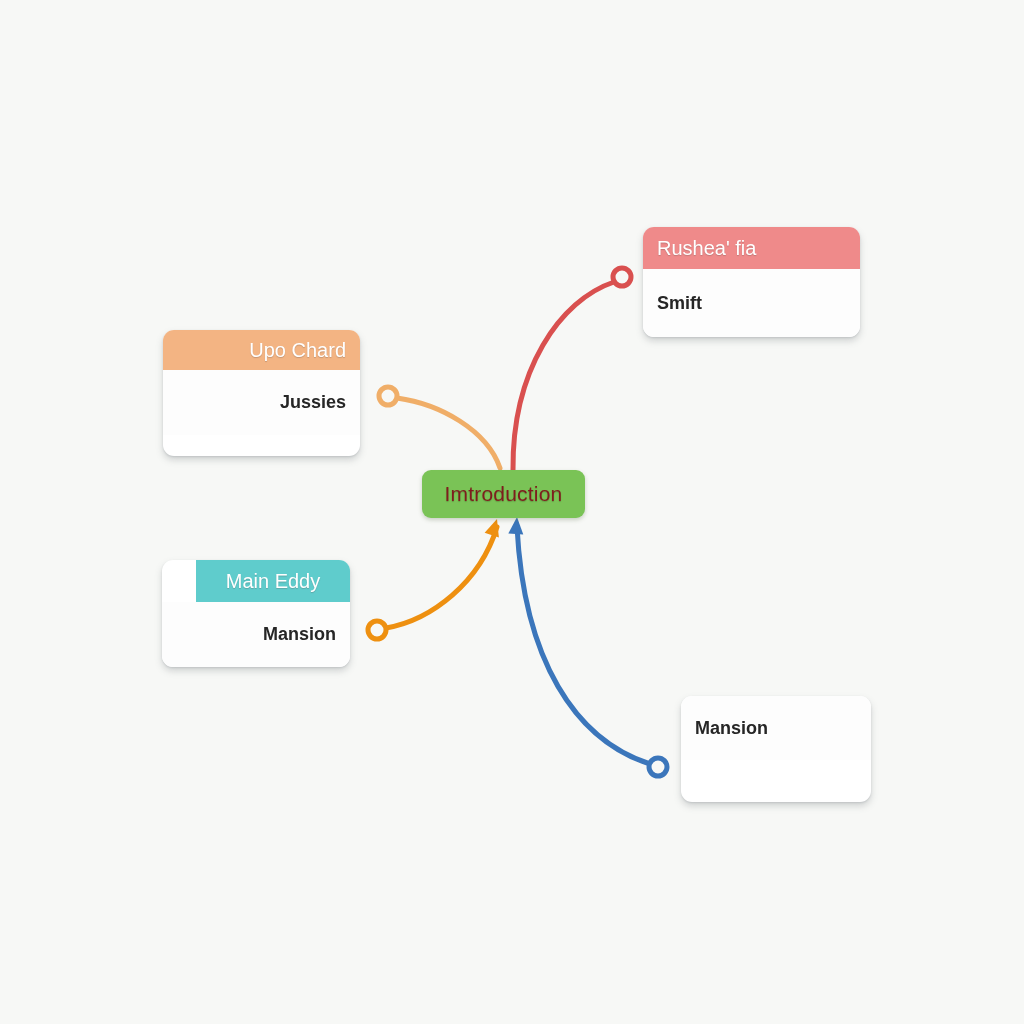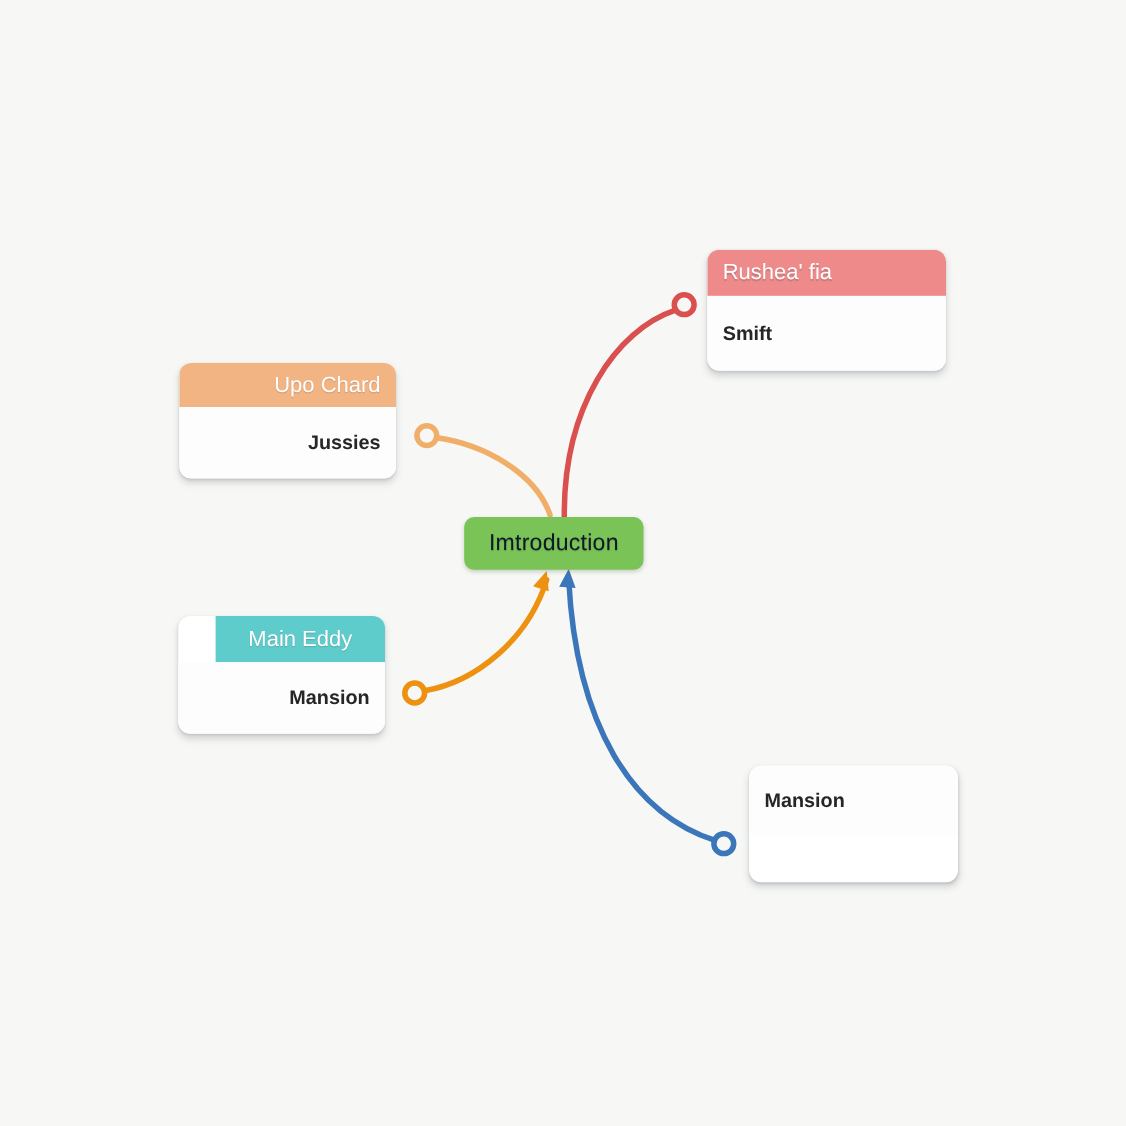--- a/index.html
+++ b/index.html
@@ -33,21 +33,21 @@
     position: absolute;
     display: flex;
     align-items: center;
     justify-content: center;
     border-radius: 9px;
     box-sizing: border-box;
     z-index: 5;
     box-shadow: 0 2px 4px rgba(80,100,60,0.28);
   }
   .center-node .center-label {
-    color: #0f172a;
+    color: #7f1d1d;
     font-size: 21px;
     letter-spacing: 0.2px;
     text-shadow: 0 1px 1px rgba(60,90,40,0.35);
     white-space: nowrap;
   }
 
   
   .card {
     position: absolute;
     border-radius: 11px;
@@ -107,21 +107,21 @@
         <path d="M 650 764 C 575 740 524 660 517 527" fill="none" stroke="#3b76bb" stroke-width="5" stroke-linecap="round"></path>
         <polygon points="517,517 523.2958703232986,534.481762407498 508.3324095694012,533.4354153013361" fill="#3b76bb"></polygon>
         <circle cx="658" cy="767" r="9" fill="#f7f8f6" stroke="#3b76bb" stroke-width="5"></circle>
       </g>
     </svg>
 
   <div class="center-node" id="center-node" style="left: 422px; top: 470px; width: 163px; height: 48px; background: rgb(122, 195, 86);">
     <span class="center-label">Imtroduction</span>
   </div>
 
-  <div class="card" id="card0" style="left: 163px; top: 330px; width: 197px; height: 105px;">
+  <div class="card" id="card0" style="left: 163px; top: 330px; width: 197px; height: 126px;">
     <div class="card-header align-right" style="background: rgb(243, 180, 131); height: 40px;">Upo Chard</div>
     <div class="card-body align-right" style="height: 65px; padding-left: 23px;">Jussies</div>
   </div>
 
   <div class="card" id="card1" style="left: 643px; top: 205px; width: 217px; height: 110px; margin-top: 22px;">
     <div class="card-header align-left" style="background: rgb(239, 138, 138); height: 42px;">Rushea' fia</div>
     <div class="card-body align-left" style="height: 68px;">Smift</div>
   </div>
 
   <div class="card" id="card2" style="left: 162px; top: 560px; width: 188px; height: 107px;">

